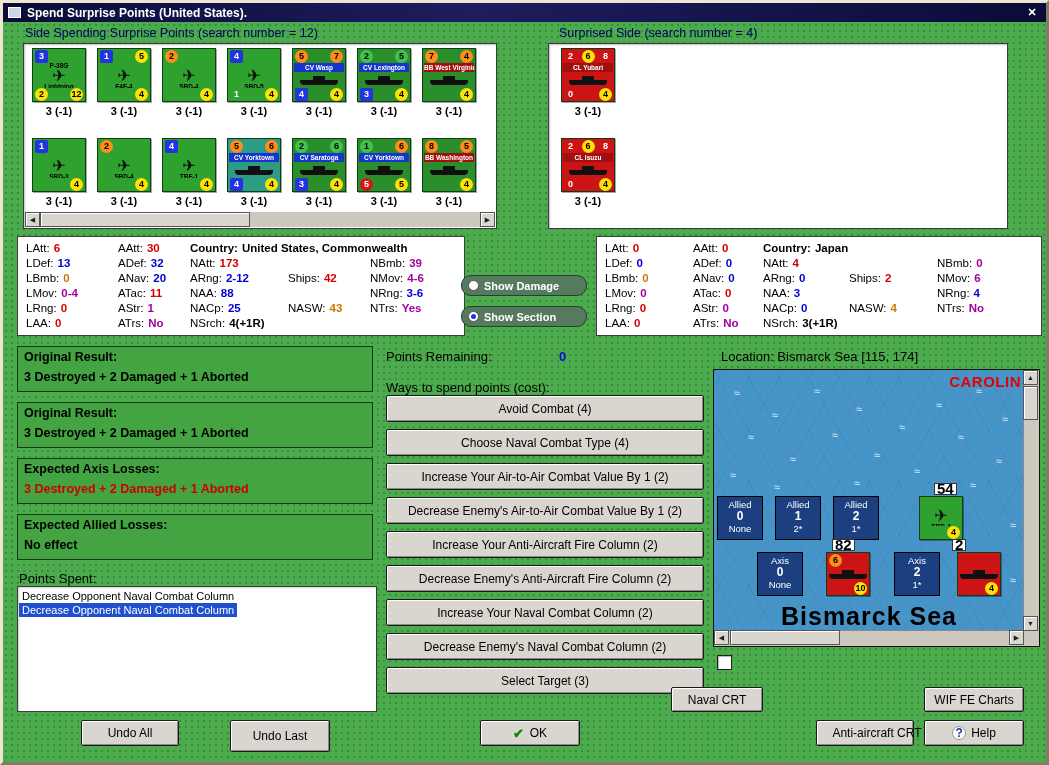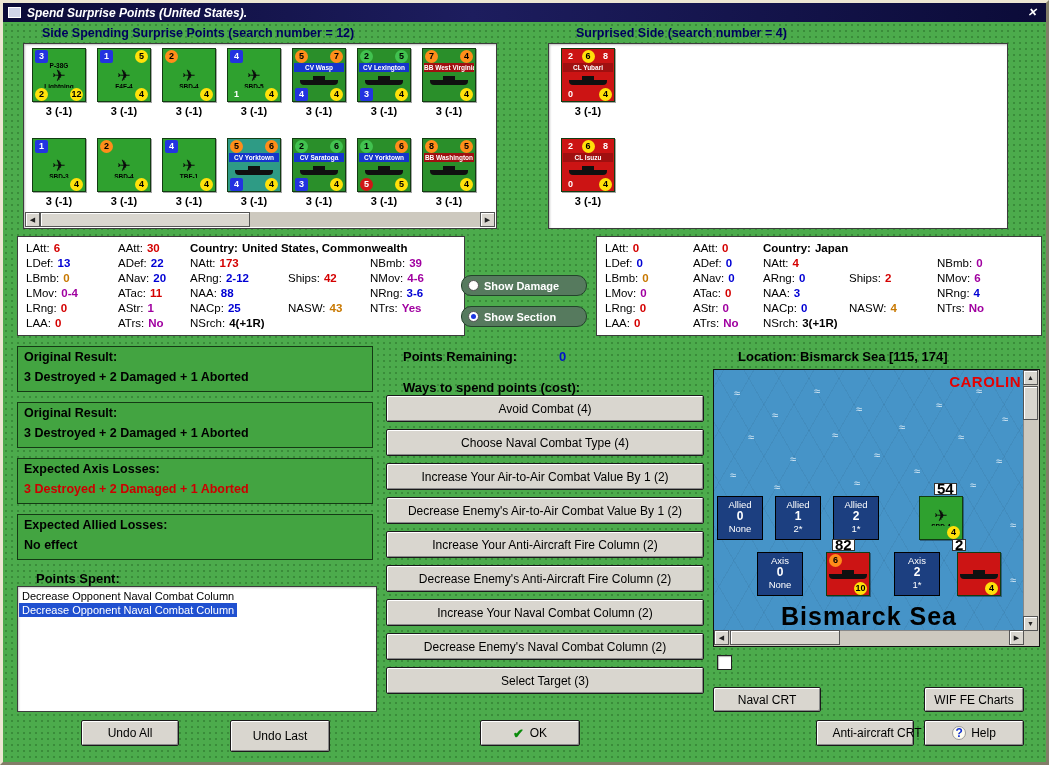--- a/index.html
+++ b/index.html
@@ -1,27 +1,27 @@
 <!DOCTYPE html>
 <html><head>
 <meta charset="utf-8">
 <style>
   html,body{margin:0;padding:0;background:#6e6e6e;}
   *{font-family:"Liberation Sans",sans-serif;}
   .window{position:relative;width:1049px;height:765px;box-sizing:border-box;
     border:3px solid;border-color:#ece6d2 #827d68 #827d68 #ece6d2;background:#0d0d3d;overflow:hidden;}
   .titlebar{position:absolute;left:0;top:0;right:0;height:19px;
     background:linear-gradient(90deg,#0b0b38,#1d1d5e 45%,#0b0b38);
-    display:flex;align-items:center;padding:0 5px;gap:6px;font-style:italic;}
+    display:flex;align-items:center;padding:0 5px;gap:6px;}
   .title-text{color:#fff;font-weight:bold;font-size:12px;white-space:nowrap;}
   .app-icon{width:13px;height:11px;background:#cfd4e8;border:1px solid #fff;box-sizing:border-box;display:inline-block;}
   .close-btn{margin-left:auto;color:#fff;font-size:11px;font-weight:bold;width:18px;text-align:center;cursor:pointer;}
   .content{position:absolute;left:0;top:19px;right:0;bottom:0;
     background-color:#4cab4c;background-image:radial-gradient(#3a8c3a 1px,transparent 1.2px);background-size:6px 6px;}
-  .hd{position:absolute;font-weight:bold;font-size:12.5px;color:#00005e;white-space:nowrap;margin-left:17px;}
+  .hd{position:absolute;font-weight:normal;font-size:12.5px;color:#00005e;white-space:nowrap;}
   .hd.black{color:#000;font-size:13px;}
   .unit-panel{position:absolute;background:#fff;border:1px solid #3c3c3c;box-shadow:inset 1px 1px 2px rgba(0,0,0,.25);}
   .units-layer{position:absolute;left:0;top:0;right:0;bottom:0;}
   .cwrap{position:absolute;width:58px;text-align:center;cursor:pointer;}
   .counter{width:54px;height:54px;margin:0 auto;display:flex;flex-direction:column;justify-content:space-between;
     border:1px solid #123c12;box-sizing:border-box;padding:1px;box-shadow:1px 1px 0 rgba(0,0,0,.35);}
   .counter.small{width:44px;height:44px;}
   .brow{display:flex;justify-content:space-between;align-items:center;height:12px;padding:0 1px;}
   .bdg{min-width:13px;height:13px;border-radius:7px;font-size:9px;line-height:13px;font-weight:bold;text-align:center;padding:0 1px;box-sizing:border-box;}
   .bdg.b{border-radius:2px;background:#2333e0;color:#fff;}
@@ -344,21 +344,21 @@
             <div class="caption">3 (-1)</div>
           </div>
         </div>
     </div>
 
     <div class="stats-panel" id="stats-left" style="left:14px;top:214px;width:446px;">
         <span class="scell" style="left: 8px; top: 5px;"><span class="slbl">LAtt:</span><span class="sval" style="color: rgb(212, 0, 0);">6</span></span>
         <span class="scell" style="left: 100px; top: 5px;"><span class="slbl">AAtt:</span><span class="sval" style="color: rgb(212, 0, 0);">30</span></span>
         <span class="scell" style="left: 172px; top: 5px;"><span class="slbl" style="font-weight: bold;">Country:</span><span class="sval" style="color: rgb(0, 0, 0);">United States, Commonwealth</span></span>
         <span class="scell" style="left: 8px; top: 20px;"><span class="slbl">LDef:</span><span class="sval" style="color: rgb(0, 0, 212);">13</span></span>
-        <span class="scell" style="left: 100px; top: 20px;"><span class="slbl">ADef:</span><span class="sval" style="color: rgb(0, 0, 212);">22</span></span>
+        <span class="scell" style="left: 100px; top: 20px;"><span class="slbl">ADef:</span><span class="sval" style="color: rgb(0, 0, 212);">32</span></span>
         <span class="scell" style="left: 172px; top: 20px;"><span class="slbl">NAtt:</span><span class="sval" style="color: rgb(212, 0, 0);">173</span></span>
         <span class="scell" style="left: 352px; top: 20px;"><span class="slbl">NBmb:</span><span class="sval" style="color: rgb(160, 0, 160);">39</span></span>
         <span class="scell" style="left: 8px; top: 35px;"><span class="slbl">LBmb:</span><span class="sval" style="color: rgb(200, 120, 0);">0</span></span>
         <span class="scell" style="left: 100px; top: 35px;"><span class="slbl">ANav:</span><span class="sval" style="color: rgb(0, 0, 212);">20</span></span>
         <span class="scell" style="left: 172px; top: 35px;"><span class="slbl">ARng:</span><span class="sval" style="color: rgb(0, 0, 212);">2-12</span></span>
         <span class="scell" style="left: 270px; top: 35px;"><span class="slbl">Ships:</span><span class="sval" style="color: rgb(212, 0, 0);">42</span></span>
         <span class="scell" style="left: 352px; top: 35px;"><span class="slbl">NMov:</span><span class="sval" style="color: rgb(160, 0, 160);">4-6</span></span>
         <span class="scell" style="left: 8px; top: 50px;"><span class="slbl">LMov:</span><span class="sval" style="color: rgb(160, 0, 160);">0-4</span></span>
         <span class="scell" style="left: 100px; top: 50px;"><span class="slbl">ATac:</span><span class="sval" style="color: rgb(212, 0, 0);">11</span></span>
         <span class="scell" style="left: 172px; top: 50px;"><span class="slbl">NAA:</span><span class="sval" style="color: rgb(0, 0, 212);">88</span></span>
@@ -545,21 +545,21 @@
       </div>
       <div class="hscroll2">
         <span class="sb-btn" style="left:0;top:-1px;">◀</span>
         <span class="sb-btn" style="right:0;top:-1px;">▶</span>
         <div class="sb-thumb" style="left:16px;top:-1px;width:110px;height:15px;"></div>
       </div>
     </div>
 
     <div class="checkbox" style="left:714px;top:633px;"></div>
 
-    <div class="btn" style="left:710px;top:665px;width:108px;height:25px;">Naval CRT</div>
+    <div class="btn" style="left:668px;top:665px;width:92px;height:25px;">Naval CRT</div>
     <div class="btn" style="left:921px;top:665px;width:100px;height:25px;">WIF FE Charts</div>
 
     <div class="btn" style="left:78px;top:698px;width:98px;height:26px;">Undo All</div>
     <div class="btn" style="left:227px;top:698px;width:100px;height:32px;">Undo Last</div>
     <div class="btn" style="left:477px;top:698px;width:100px;height:26px;">
       <span class="okcheck">✔</span>
       <span>OK</span>
     </div>
     <div class="btn" style="left:813px;top:698px;width:98px;height:26px;padding-left:24px;">Anti-aircraft CRT</div>
     <div class="btn" style="left:921px;top:698px;width:100px;height:26px;">

